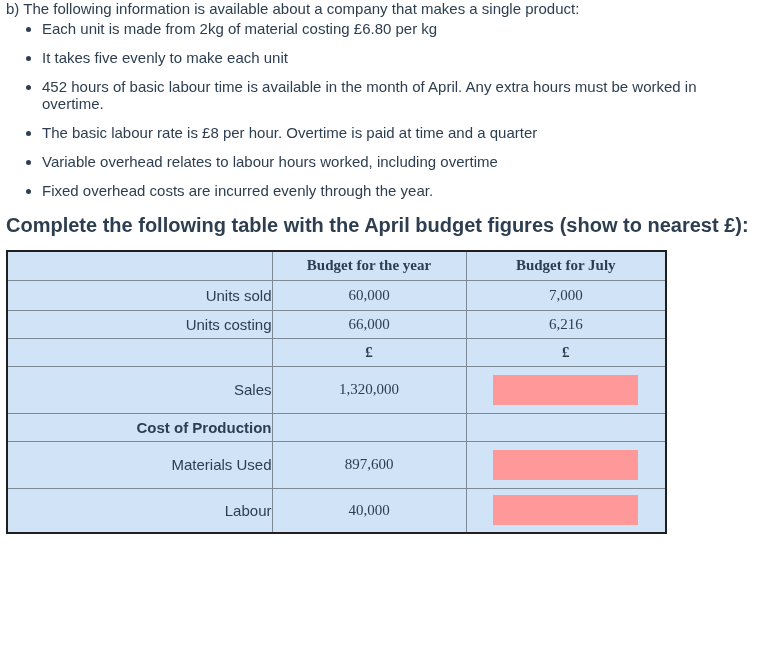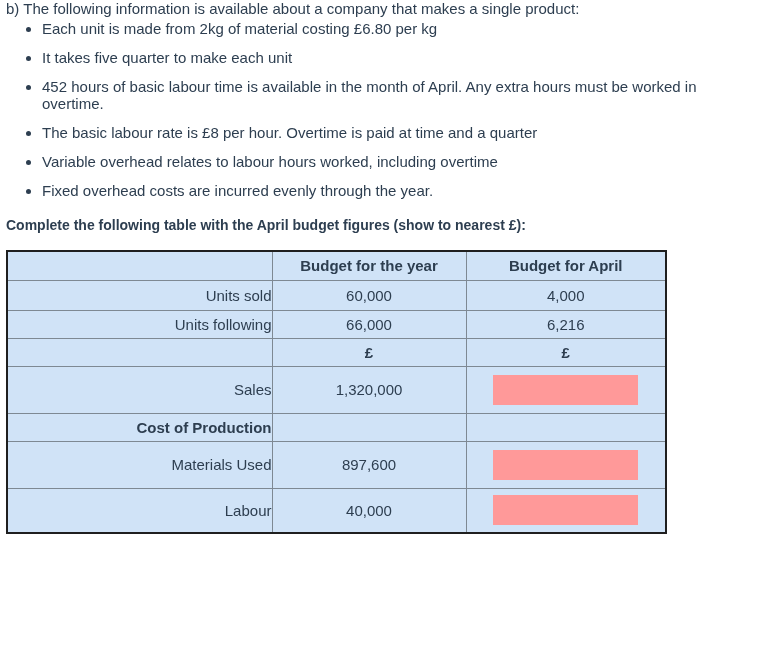--- a/index.html
+++ b/index.html
@@ -20,21 +20,21 @@
     padding-left: 36px;
     list-style: disc;
   }
   ul.info-list li {
     font-size: 15px;
     line-height: 17px;
     margin-bottom: 12px;
   }
   .instruction {
     margin-top: 18px;
-    font-size: 14px;
+    font-size: 20px;
     line-height: 17px;
     font-weight: bold;
   }
   table.budget-table {
     margin-top: 16px;
     border-collapse: collapse;
     border: 2px solid #1f1f1f;
     table-layout: fixed;
   }
   table.budget-table td {
@@ -42,21 +42,21 @@
     background: #d0e3f7;
     font-size: 15px;
     color: #2d3e50;
     padding: 0;
     vertical-align: middle;
   }
   .col-label { width: 265px; }
   .col-year  { width: 194px; }
   .col-april { width: 200px; }
   td.label-cell { text-align: right; padding-left: 8px; }
-  td.num-cell   { text-align: center; }
+  td.num-cell   { text-align: center; font-family: Liberation Serif, serif; }
   .bold { font-weight: bold; }
   tr.r-header td { height: 29px; text-align: center; font-weight: bold; }
   tr.r-units-sold td      { height: 30px; }
   tr.r-units-produced td  { height: 28px; }
   tr.r-currency td        { height: 28px; }
   tr.r-sales td           { height: 47px; }
   tr.r-cop td             { height: 28px; }
   tr.r-materials td       { height: 47px; }
   tr.r-labour td          { height: 45px; }
   tr.r-varoh td           { height: 45px; }
@@ -69,48 +69,48 @@
 </style>
 </head>
 <body>
 
 <div class="page">
 
   <div class="intro">b) The following information is available about a company that makes a single product:</div>
 
   <ul class="info-list">
     <li>Each unit is made from 2kg of material costing £6.80 per kg</li>
-    <li>It takes five quarter to make each unit</li>
+    <li>It takes five evenly to make each unit</li>
     <li>452 hours of basic labour time is available in the month of April. Any extra hours must be worked in overtime.</li>
     <li>The basic labour rate is £8 per hour. Overtime is paid at time and a quarter</li>
     <li>Variable overhead relates to labour hours worked, including overtime</li>
     <li>Fixed overhead costs are incurred evenly through the year.</li>
   </ul>
 
   <div class="instruction">Complete the following table with the April budget figures (show to nearest £):</div>
 
   <table class="budget-table">
     <colgroup>
       <col class="col-label">
         <col class="col-year">
         <col class="col-april">
     </colgroup>
     <tbody>
       <tr class="r-header">
         <td class="label-cell"></td>
         <td class="num-cell">Budget for the year</td>
-        <td class="num-cell">Budget for April</td>
+        <td class="num-cell">Budget for July</td>
       </tr>
       <tr class="r-units-sold">
         <td class="label-cell">Units sold</td>
         <td class="num-cell">60,000</td>
-        <td class="num-cell">4,000</td>
+        <td class="num-cell">7,000</td>
       </tr>
       <tr class="r-units-produced">
-        <td class="label-cell">Units following</td>
+        <td class="label-cell">Units costing</td>
         <td class="num-cell">66,000</td>
         <td class="num-cell">6,216</td>
       </tr>
       <tr class="r-currency">
         <td class="label-cell"></td>
         <td class="num-cell bold">£</td>
         <td class="num-cell bold">£</td>
       </tr>
       <tr class="r-sales">
         <td class="label-cell">Sales</td>

